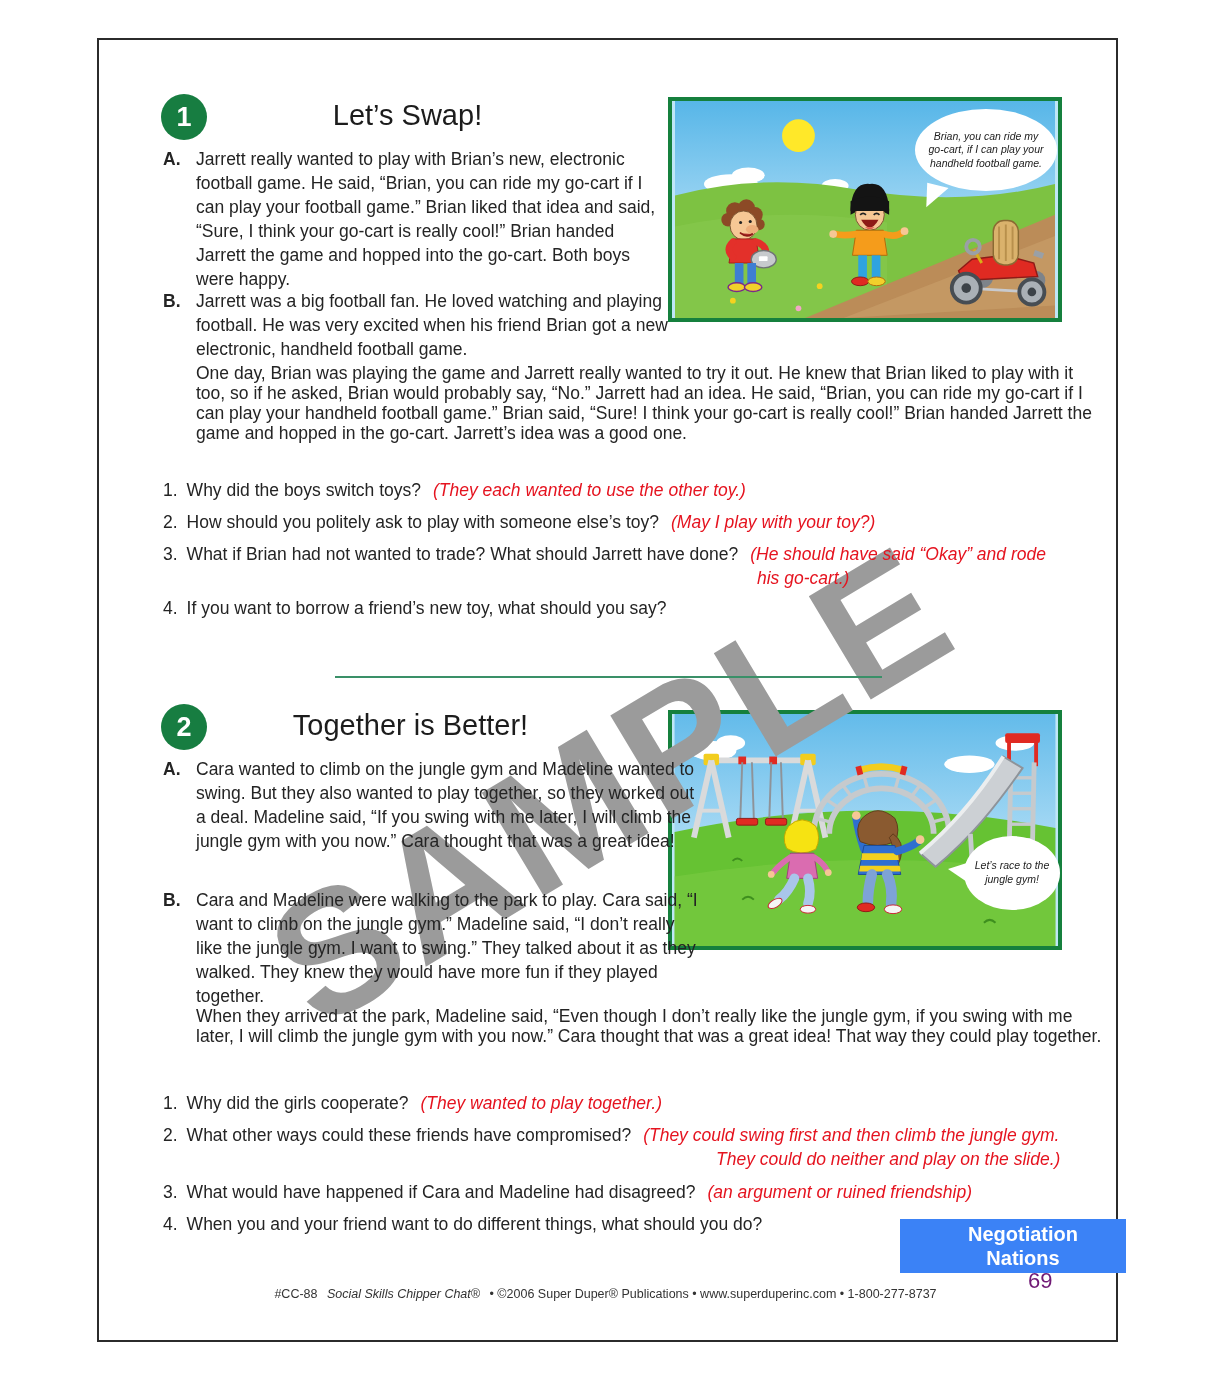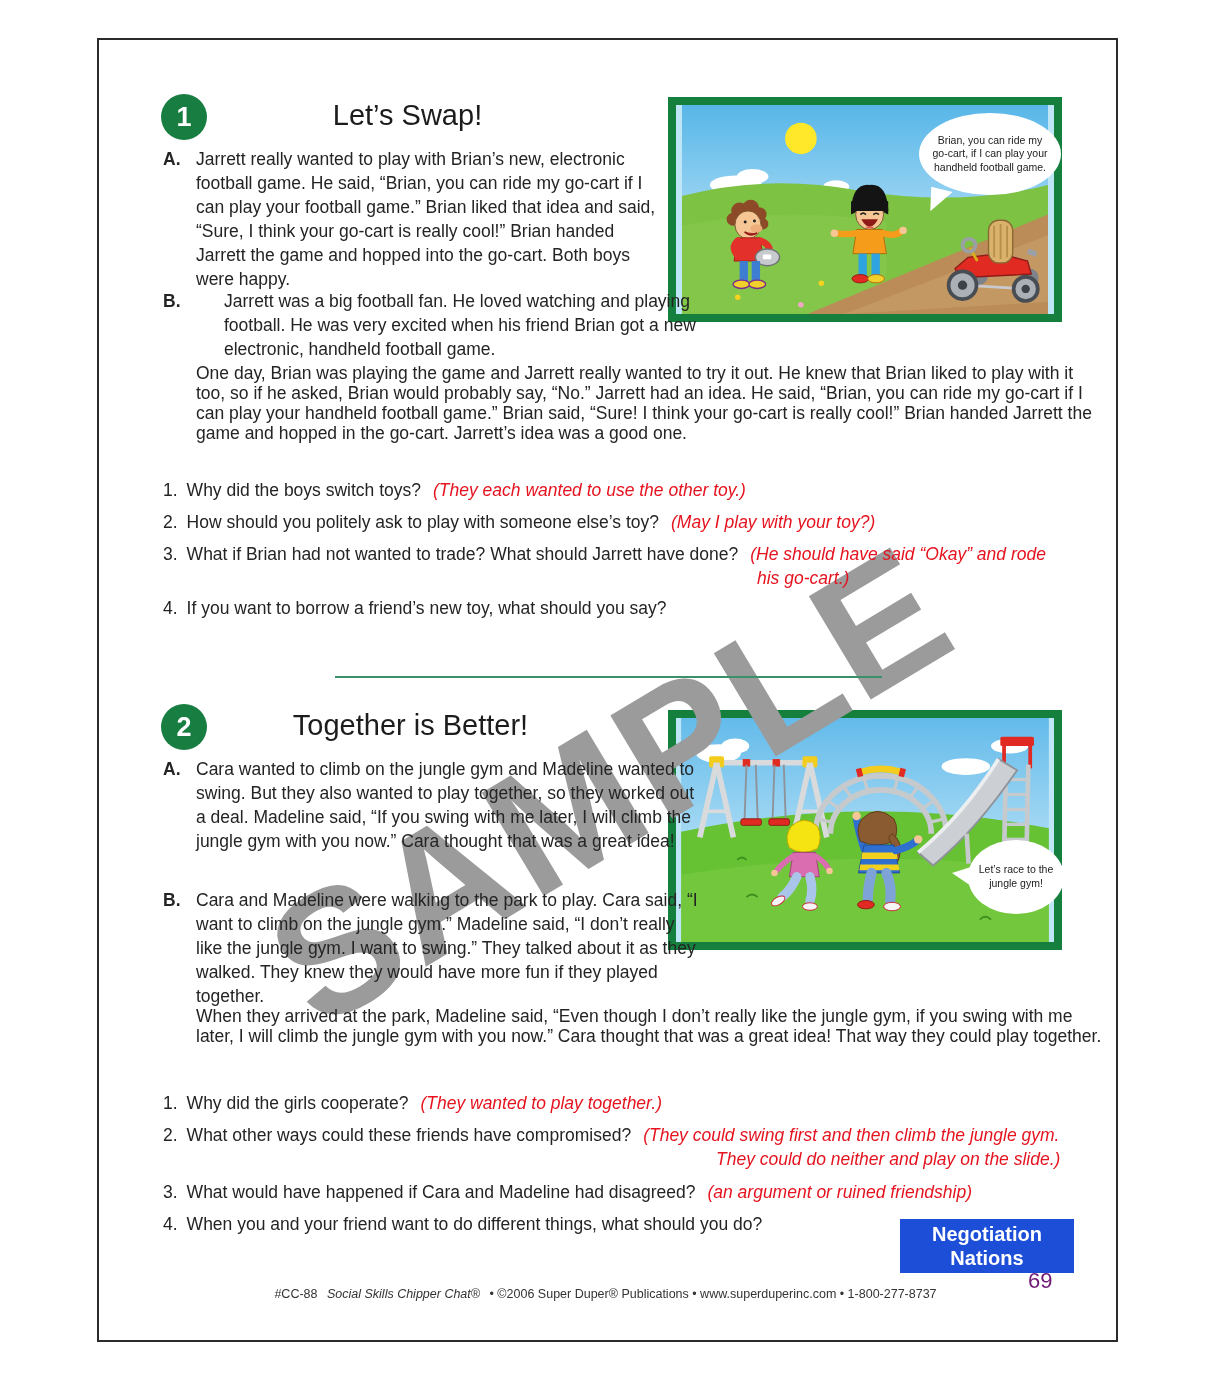--- a/index.html
+++ b/index.html
@@ -10,33 +10,33 @@
        font-weight:bold;font-size:27px;display:flex;align-items:center;justify-content:center;z-index:3;}
   .sec-title{position:absolute;font-size:29px;font-weight:normal;color:#1c1c1c;text-align:center;z-index:3;}
   .para{position:absolute;display:flex;gap:11px;font-size:17.5px;line-height:24px;z-index:3;}
   .plabel{font-weight:bold;flex:none;width:22px;}
   .cont{position:absolute;font-size:17.5px;line-height:20px;z-index:3;}
   .q{position:absolute;font-size:17.5px;line-height:24px;z-index:3;width:960px;}
   .qnum{margin-right:9px;}
   .ans{color:#e5131f;font-style:italic;margin-left:12px;}
   .ans2{position:absolute;color:#e5131f;font-style:italic;font-size:17.5px;line-height:24px;z-index:3;}
   .divider{position:absolute;left:335px;top:676px;width:547px;height:2px;background:#3a9068;z-index:3;}
-  .illus{position:absolute;border:8px solid #15803d;box-sizing:border-box;background:#bfe6f7;z-index:1;}
+  .illus{position:absolute;border:4px solid #15803d;box-sizing:border-box;background:#bfe6f7;z-index:1;font-style:italic;}
   .illus svg{display:block;width:100%;height:100%;}
   .bubble{position:absolute;background:#fff;border-radius:50%;display:flex;align-items:center;justify-content:center;
        text-align:center;color:#222;font-size:10.5px;line-height:1.3;font-weight:500;padding:6px 10px;box-sizing:border-box;z-index:2;}
   .tail{position:absolute;width:0;height:0;z-index:2;}
   .tail-1{left:252px;top:84px;border-left:5px solid transparent;border-right:17px solid transparent;
        border-top:24px solid #fff;transform:rotate(14deg);}
   .tail-2{left:276px;top:148px;border-top:7px solid transparent;border-bottom:15px solid transparent;
        border-right:22px solid #fff;}
   .wm{position:absolute;left:150px;top:630px;width:920px;height:310px;display:flex;align-items:center;justify-content:center;
        font-size:175px;font-weight:bold;letter-spacing:4px;color:#9b9b9b;transform:rotate(-31deg);z-index:2;user-select:none;}
-  .badge{position:absolute;left:900px;top:1219px;width:174px;height:54px;background:#1d4ed8;color:#fff;text-align:center;
-       font-weight:bold;font-size:20px;line-height:24px;display:flex;flex-direction:column;justify-content:center;z-index:3;}
+  .badge{position:absolute;left:900px;top:1219px;width:206px;height:54px;background:#3b82f6;color:#fff;text-align:center;
+       font-weight:bold;font-size:20px;line-height:24px;display:flex;flex-direction:column;justify-content:center;z-index:3;padding-left:20px;}
   .footer{position:absolute;left:97px;top:1287px;width:1017px;text-align:center;font-size:12.5px;color:#333;z-index:3;}
   .footer span{margin:12px 3px;}
   .it{font-style:italic;}
   .pagenum{position:absolute;left:1028px;top:1268px;font-size:22px;color:#701a75;z-index:3;}
 </style>
 </head>
 <body>
 
 <div class="page-frame"></div>
 
@@ -45,21 +45,21 @@
 </div>
 <div class="sec-title" style="left:225px;top:99px;width:365px;">Let’s Swap!</div>
 
 <div class="para" style="left:163px;top:147px;width:500px;">
   <span class="plabel">A.</span>
   <div style="width:472px;">Jarrett really wanted to play with Brian’s new, electronic football game. He said, “Brian, you can ride my go-cart if I can play your football game.” Brian liked that idea and said, “Sure, I think your go-cart is really cool!” Brian handed Jarrett the game and hopped into the go-cart. Both boys were happy.</div>
 </div>
 
 <div class="para" style="left:163px;top:289px;width:540px;">
   <span class="plabel">B.</span>
-  <div style="width:505px;margin-left:28px;">Jarrett was a big football fan. He loved watching and playing football. He was very excited when his friend Brian got a new electronic, handheld football game.</div>
+  <div style="width:505px;">Jarrett was a big football fan. He loved watching and playing football. He was very excited when his friend Brian got a new electronic, handheld football game.</div>
 </div>
 
 <div class="cont" style="left:196px;top:363px;width:908px;">One day, Brian was playing the game and Jarrett really wanted to try it out. He knew that Brian liked to play with it too, so if he asked, Brian would probably say, “No.” Jarrett had an idea. He said, “Brian, you can ride my go-cart if I can play your handheld football game.” Brian said, “Sure! I think your go-cart is really cool!” Brian handed Jarrett the game and hopped in the go-cart. Jarrett’s idea was a good one.</div>
 
 <div class="illus" style="left:668px;top:97px;width:394px;height:225px;">
   <svg viewBox="0 0 394 225">
     <defs>
       <linearGradient id="sky1" x1="0" x2="0" y1="0" y2="1">
         <stop offset="0" stop-color="#57b6e8"></stop>
           <stop offset="1" stop-color="#dff3fd"></stop>

